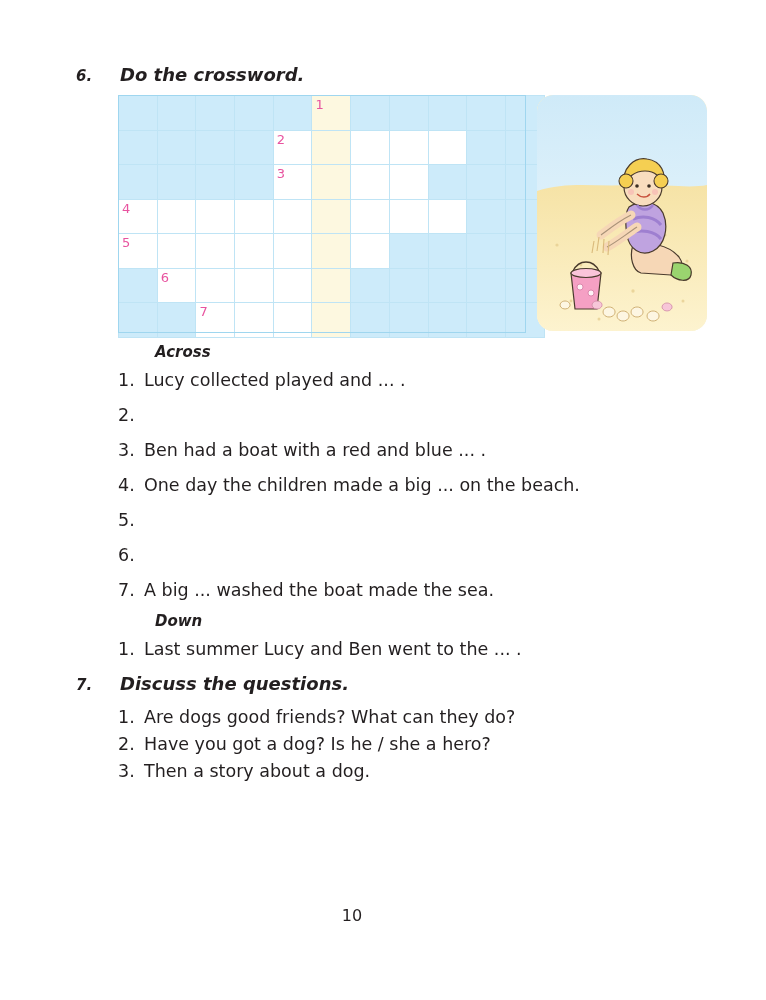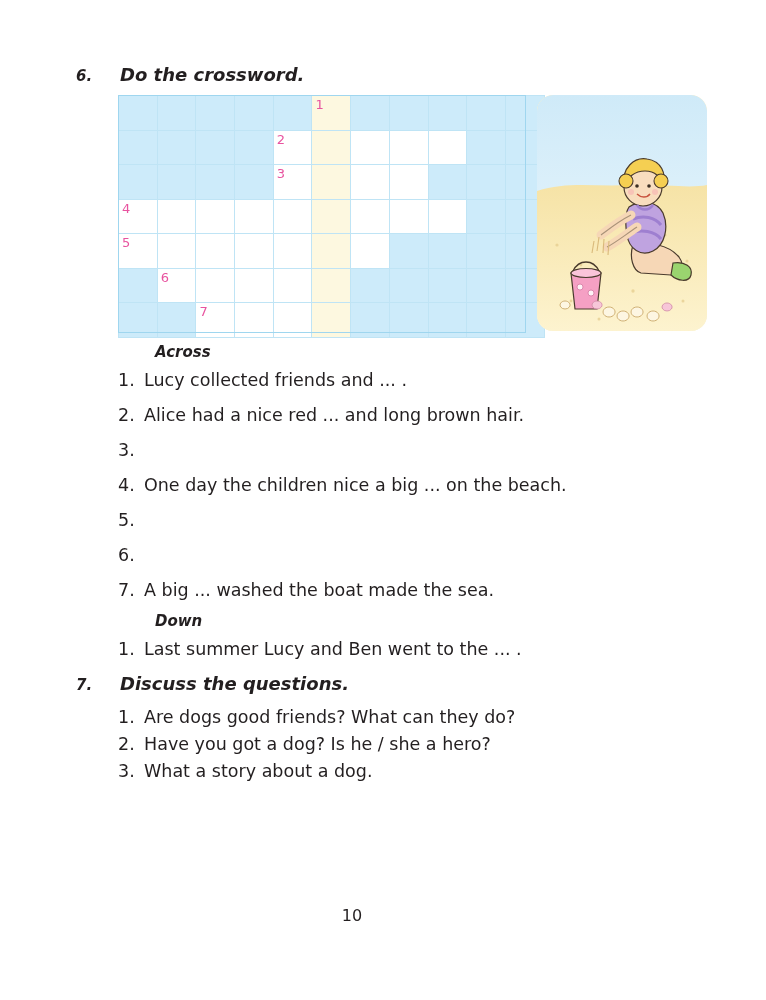--- a/index.html
+++ b/index.html
@@ -355,32 +355,32 @@
         <path d="M60 206 a5 4 0 1 0 0.1 0 Z"></path>
         <path d="M130 208 a5 4 0 1 0 0.1 0 Z"></path>
       </g>
     </svg>
   </div>
 
   <div class="clue-head" id="across-head">Across</div>
   <ul class="clue-list" id="across-list">
       <li>
         <span class="clue-n">1.</span>
-        <span>Lucy collected friends and ... .</span>
+        <span>Lucy collected played and ... .</span>
       </li>
       <li>
         <span class="clue-n">2.</span>
-        <span>Alice had a nice red ... and long brown hair.</span>
       </li>
       <li>
         <span class="clue-n">3.</span>
+        <span>Ben had a boat with a red and blue ... .</span>
       </li>
       <li>
         <span class="clue-n">4.</span>
-        <span>One day the children nice a big ... on the beach.</span>
+        <span>One day the children made a big ... on the beach.</span>
       </li>
       <li>
         <span class="clue-n">5.</span>
       </li>
       <li>
         <span class="clue-n">6.</span>
       </li>
       <li>
         <span class="clue-n">7.</span>
         <span>A big ... washed the boat made the sea.</span>
@@ -404,18 +404,18 @@
       <li>
         <span class="clue-n">1.</span>
         <span>Are dogs good friends? What can they do?</span>
       </li>
       <li>
         <span class="clue-n">2.</span>
         <span>Have you got a dog? Is he / she a hero?</span>
       </li>
       <li>
         <span class="clue-n">3.</span>
-        <span>What a story about a dog.</span>
+        <span>Then a story about a dog.</span>
       </li>
     </ul>
 
   <div class="page-num">10</div>
 </div>
 
 </body></html>

